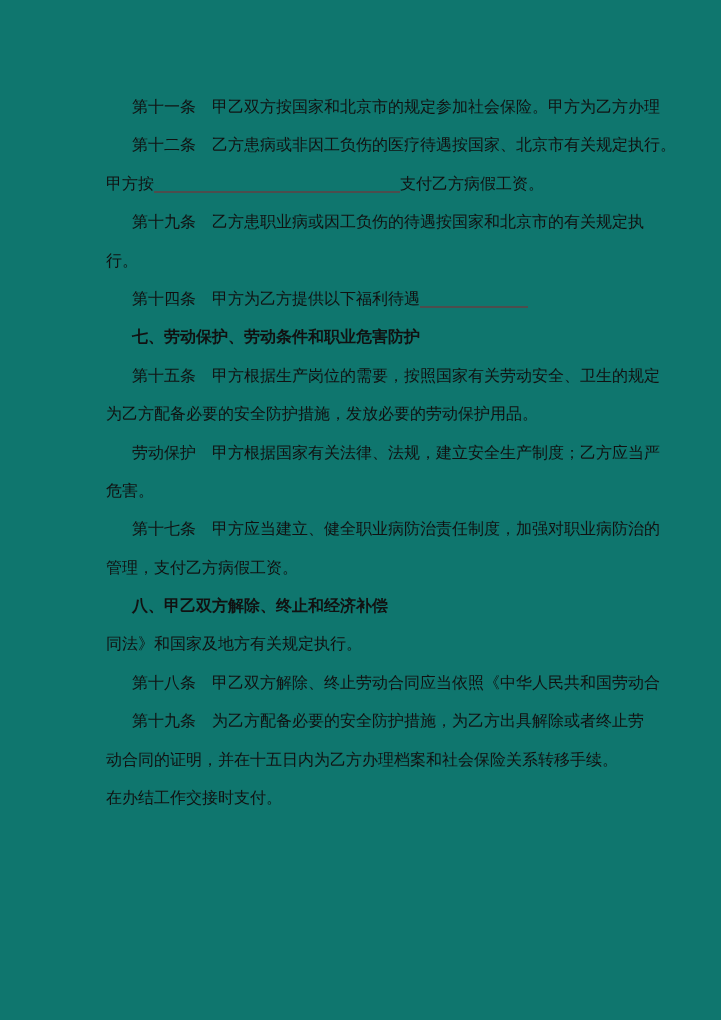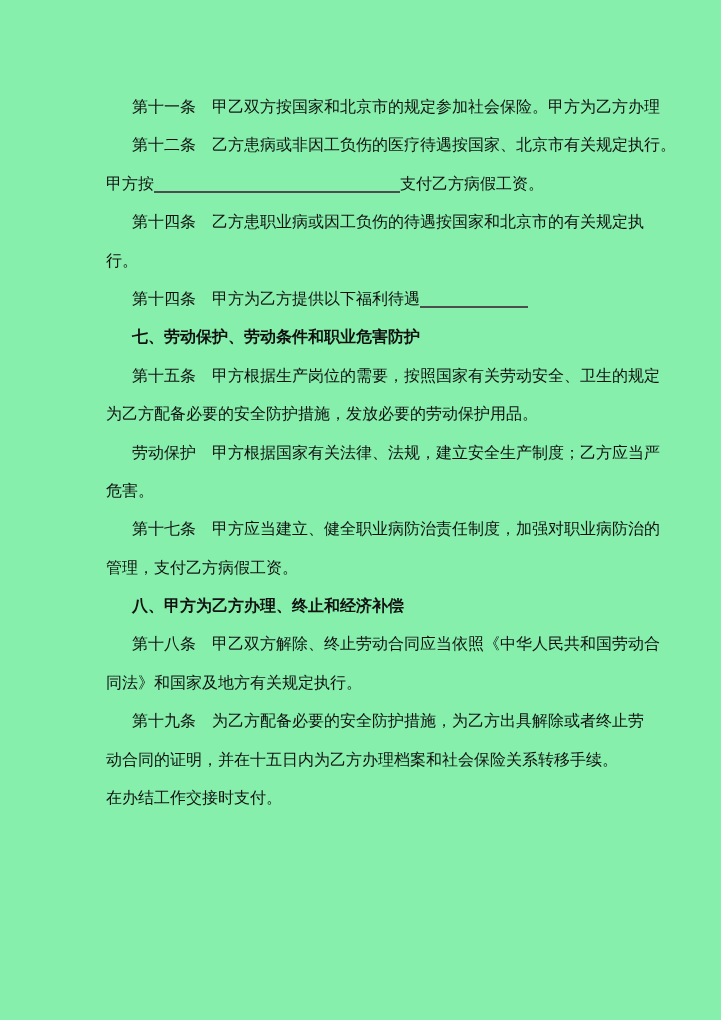--- a/index.html
+++ b/index.html
@@ -4,21 +4,21 @@
 <style>
   html, body {
     margin: 0;
     padding: 0;
     background: #ffffff;
   }
   .page {
     position: relative;
     width: 721px;
     height: 1020px;
-    background: #86efac;
+    background: #0f766e;
     overflow: hidden;
     font-family: Liberation Sans, sans-serif;
   }
   .content {
     position: absolute;
     top: 88px;
     left: 106px;
     right: 85px;
   }
   .line {
@@ -48,30 +48,30 @@
   }
 </style>
 </head>
 <body>
 
 <div class="page">
   <div class="content">
       <div class="line para"><span class="seg">第十一条　甲乙双方按国家和北京市的规定参加社会保险。甲方为乙方办理</span></div>
       <div class="line para"><span class="seg">第十二条　乙方患病或非因工负伤的医疗待遇按国家、北京市有关规定执行。</span></div>
       <div class="line cont"><span class="seg">甲方按</span><span class="blank" style="width: 246px; border-bottom-color: rgb(77, 77, 77);"></span><span class="seg">支付乙方病假工资。</span></div>
-      <div class="line para"><span class="seg">第十四条　乙方患职业病或因工负伤的待遇按国家和北京市的有关规定执</span></div>
+      <div class="line para"><span class="seg">第十九条　乙方患职业病或因工负伤的待遇按国家和北京市的有关规定执</span></div>
       <div class="line cont"><span class="seg">行。</span></div>
       <div class="line para"><span class="seg">第十四条　甲方为乙方提供以下福利待遇</span><span class="blank" style="width: 108px; border-bottom-color: rgb(77, 77, 77);"></span></div>
       <div class="line heading"><span class="seg">七、劳动保护、劳动条件和职业危害防护</span></div>
       <div class="line para"><span class="seg">第十五条　甲方根据生产岗位的需要，按照国家有关劳动安全、卫生的规定</span></div>
       <div class="line cont"><span class="seg">为乙方配备必要的安全防护措施，发放必要的劳动保护用品。</span></div>
       <div class="line para"><span class="seg">劳动保护　甲方根据国家有关法律、法规，建立安全生产制度；乙方应当严</span></div>
       <div class="line cont"><span class="seg">危害。</span></div>
       <div class="line para"><span class="seg">第十七条　甲方应当建立、健全职业病防治责任制度，加强对职业病防治的</span></div>
       <div class="line cont"><span class="seg">管理，支付乙方病假工资。</span></div>
-      <div class="line heading"><span class="seg">八、甲方为乙方办理、终止和经济补偿</span></div>
+      <div class="line heading"><span class="seg">八、甲乙双方解除、终止和经济补偿</span></div>
+      <div class="line cont"><span class="seg">同法》和国家及地方有关规定执行。</span></div>
       <div class="line para"><span class="seg">第十八条　甲乙双方解除、终止劳动合同应当依照《中华人民共和国劳动合</span></div>
-      <div class="line cont"><span class="seg">同法》和国家及地方有关规定执行。</span></div>
       <div class="line para"><span class="seg">第十九条　为乙方配备必要的安全防护措施，为乙方出具解除或者终止劳</span></div>
       <div class="line cont"><span class="seg">动合同的证明，并在十五日内为乙方办理档案和社会保险关系转移手续。</span></div>
       <div class="line cont"><span class="seg">在办结工作交接时支付。</span></div>
     </div>
 </div>
 
 </body></html>

